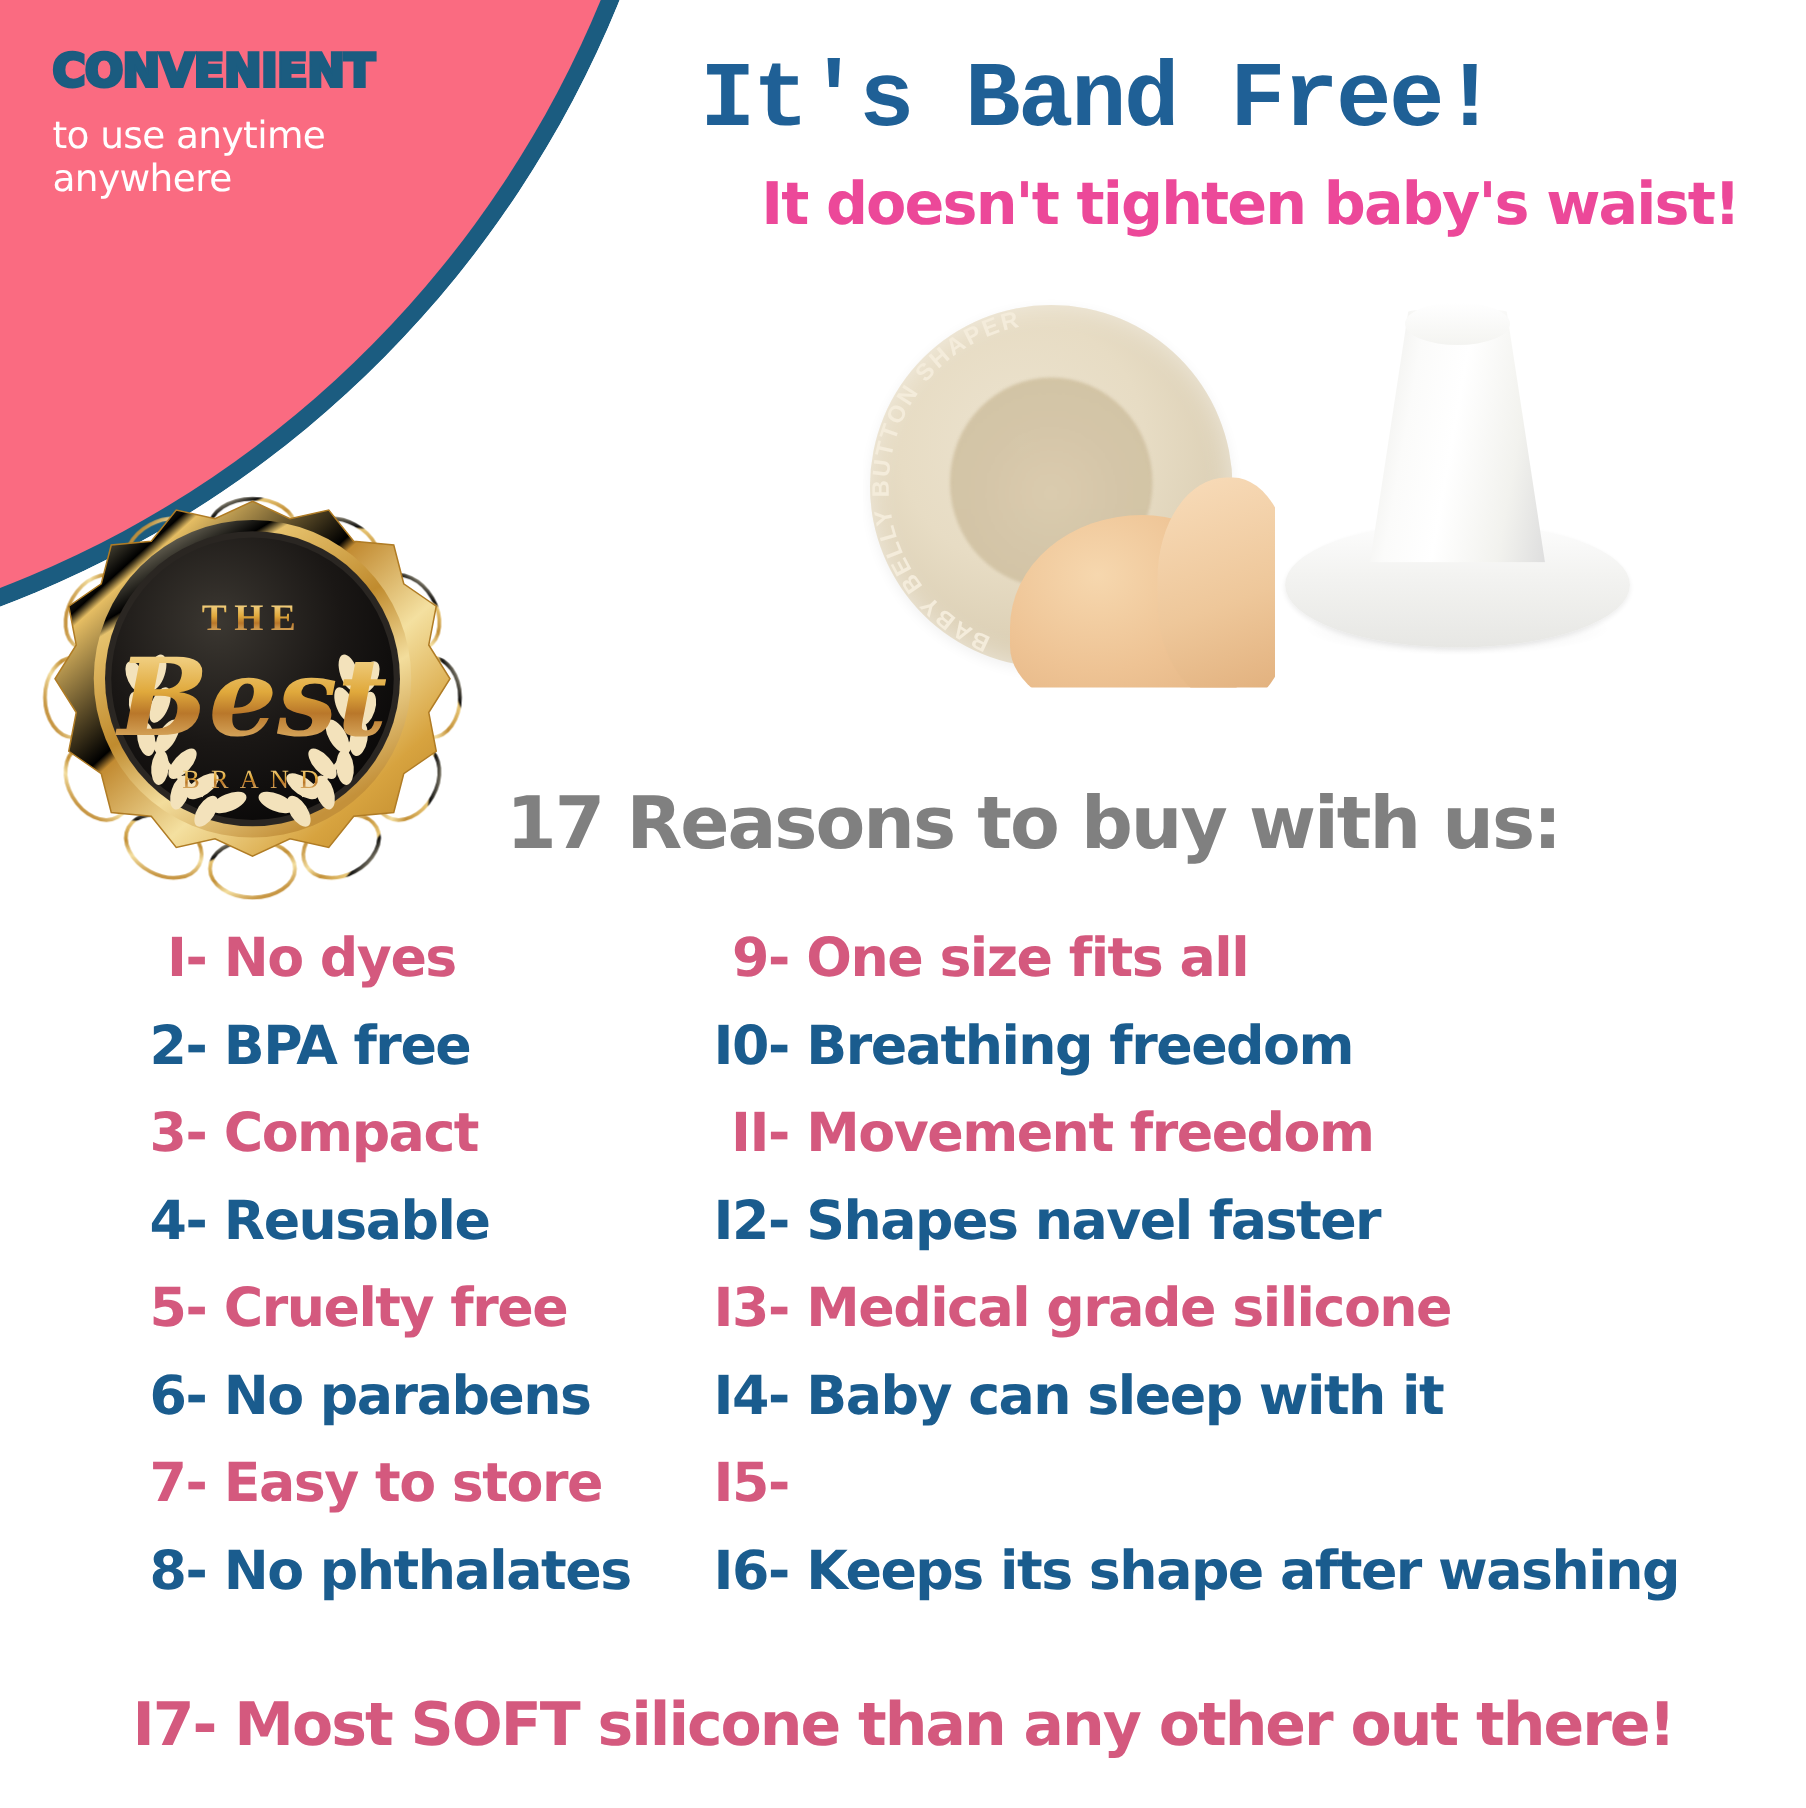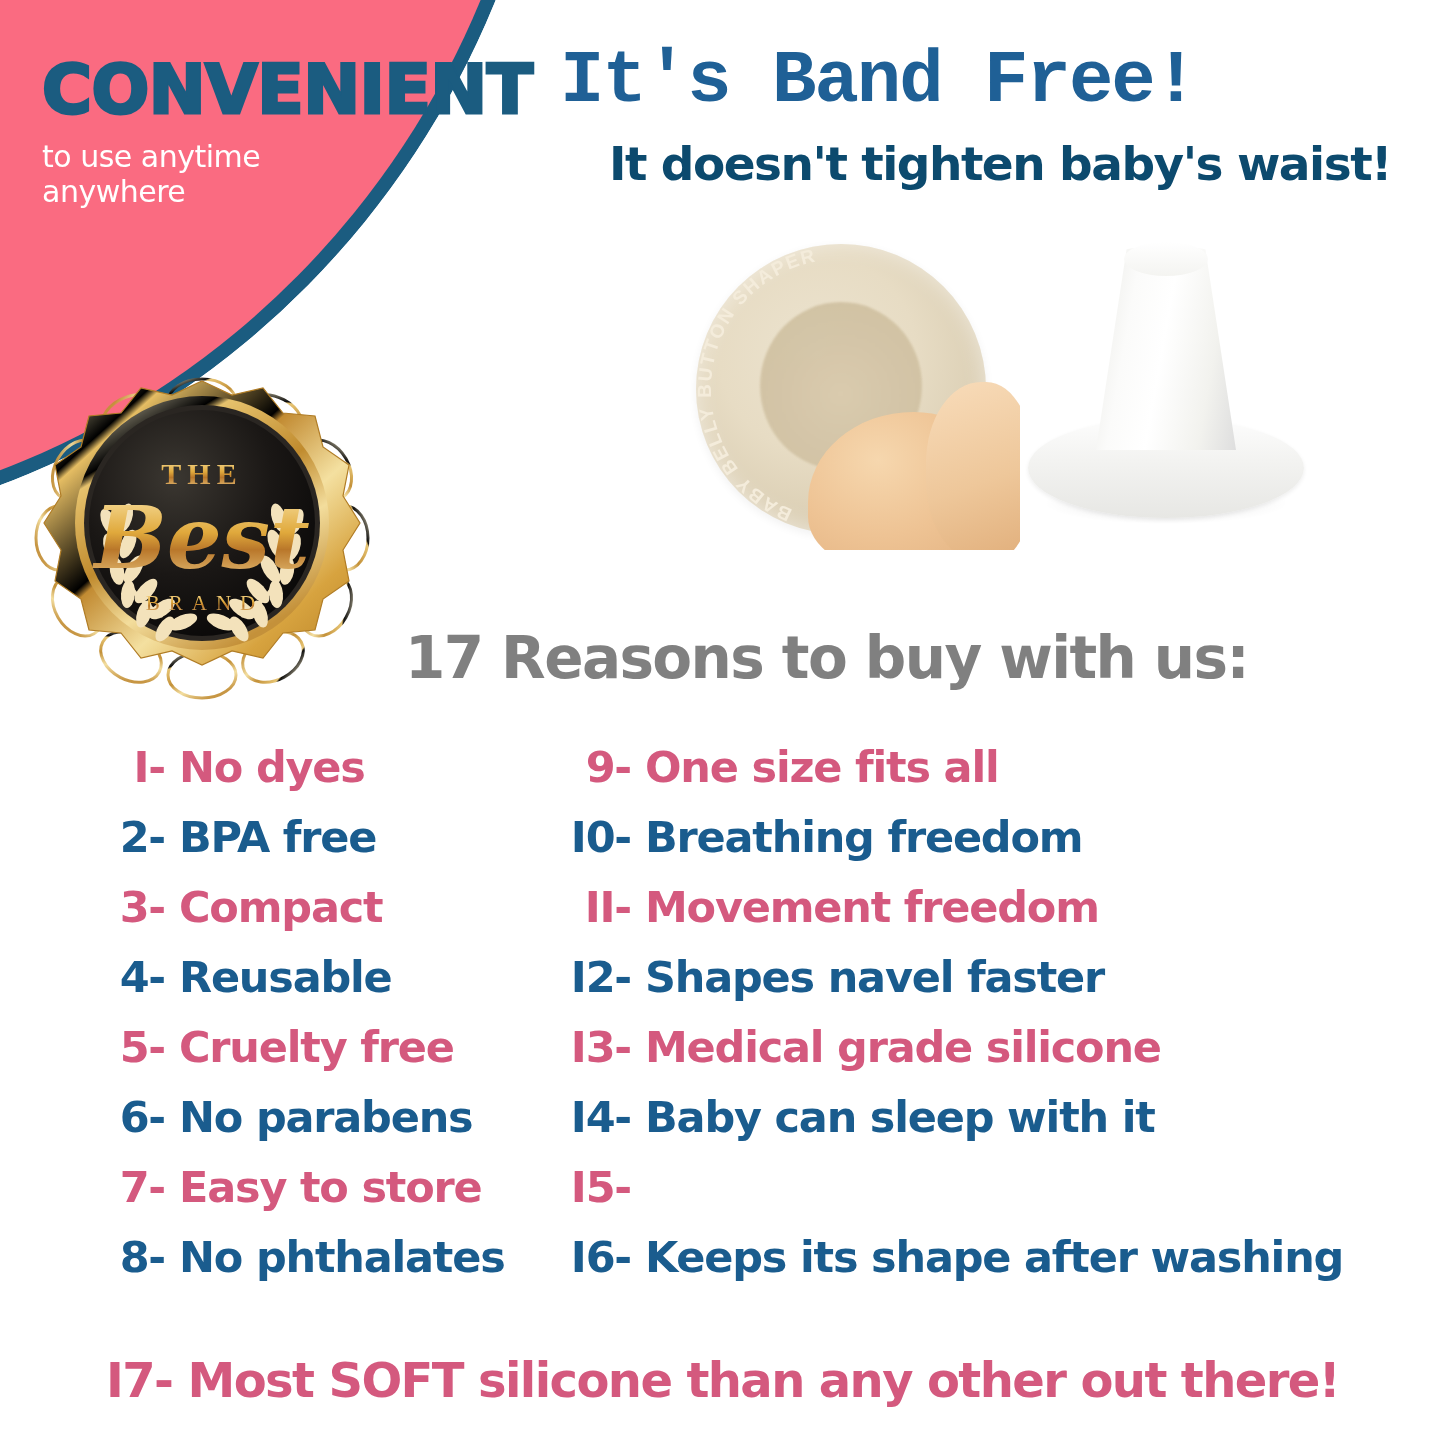--- a/index.html
+++ b/index.html
@@ -35,39 +35,38 @@
     font-size:118px;
     line-height:0.96;
     color:#ffffff;
     letter-spacing:-1px;
     -webkit-text-stroke:6px #ffffff;
     paint-order:stroke fill;
   }
   .conv-word{
     font-family:"DejaVu Sans", sans-serif;
     font-weight:bold;
-    font-size:68px;
+    font-size:36px;
     line-height:1.0;
     color:#1b5c80;
     letter-spacing:-0.5px;
-    margin-top:16px;
     -webkit-text-stroke:3px #1b5c80;
     paint-order:stroke fill;
   }
   .tagline{
     font-family:"DejaVu Sans", sans-serif;
     font-size:30px;
     line-height:1.15;
     color:#ffffff;
     margin-top:16px;
     letter-spacing:-0.5px;
   }
 
   
-  .badge{position:absolute;left:33px;top:372px;width:338px;height:332px;}
+  .badge{position:absolute;left:33px;top:392px;width:338px;height:332px;}
   .badge svg{display:block;width:100%;height:100%;}
   .badge-the{
     font-family:"Liberation Serif", serif;
     font-weight:bold;
     letter-spacing:6px;
   }
   .badge-best{
     font-family:"DejaVu Serif", serif;
     font-style:italic;
     font-weight:bold;
@@ -88,21 +87,21 @@
     color:#1f6096;
     letter-spacing:-2px;
   }
   .band-sub{
     position:absolute;left:560px;top:140px;width:880px;
     text-align:center;
     font-family:"DejaVu Sans", sans-serif;
     font-weight:bold;
     font-size:47px;
     line-height:1.0;
-    color:#0c4a6e;
+    color:#ec4899;
     letter-spacing:-1.5px;
   }
 
   
   .photos{position:absolute;left:660px;top:232px;width:670px;height:330px;}
 
   .disc-box{position:absolute;left:30px;top:0px;width:330px;height:318px;overflow:hidden;}
   .disc{
     position:absolute;left:6px;top:12px;width:290px;height:290px;
     border-radius:50%;

